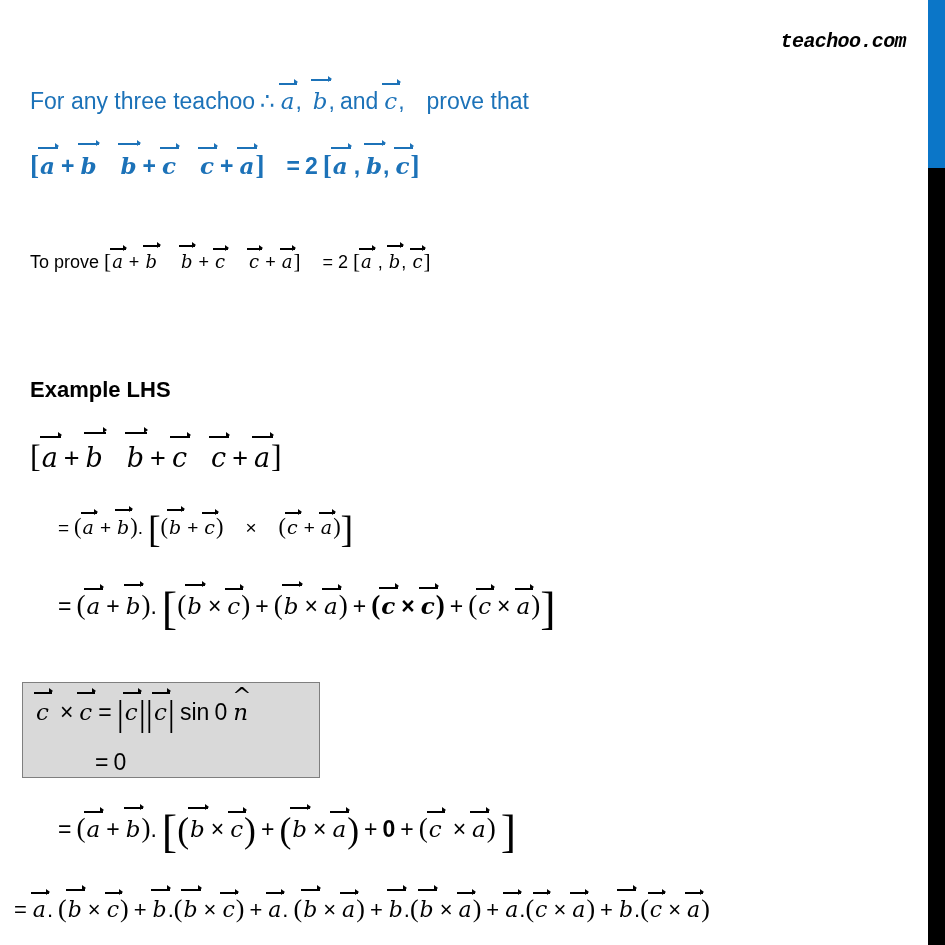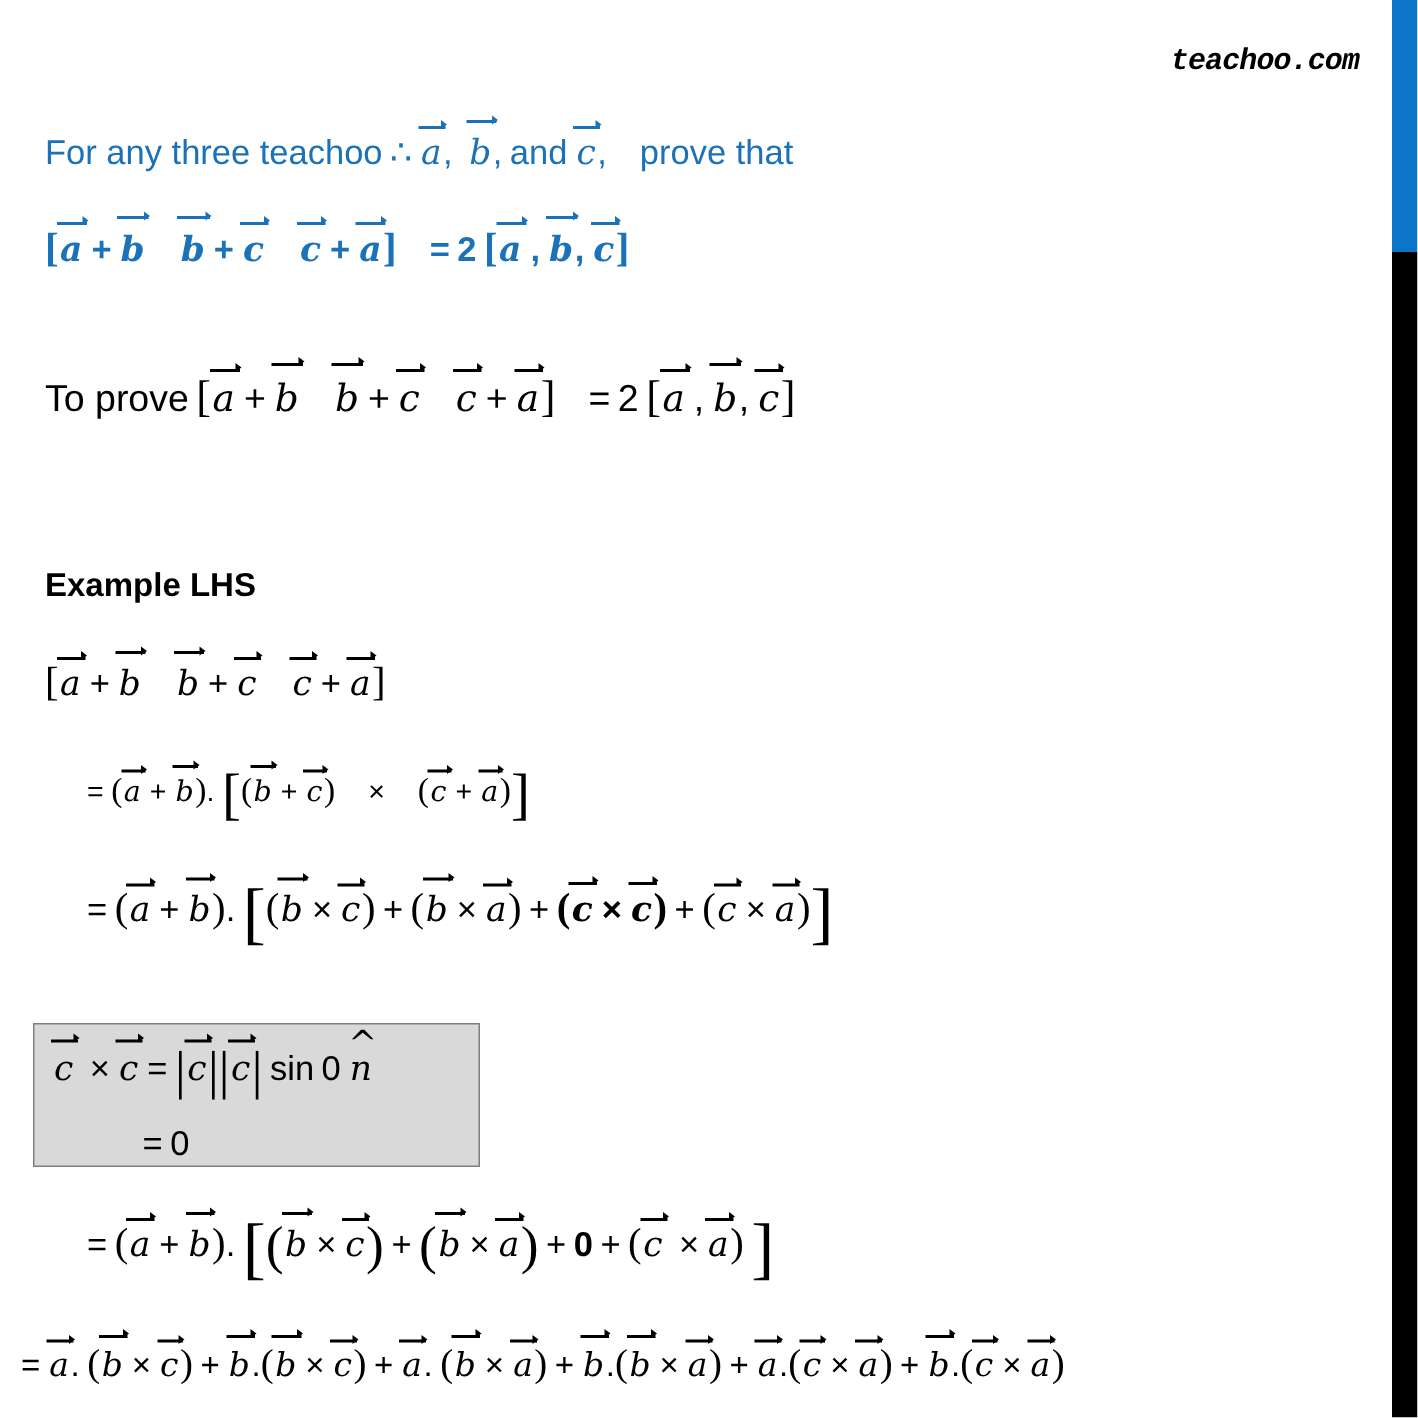--- a/index.html
+++ b/index.html
@@ -74,30 +74,30 @@
     top: 90px;
     font-size: 23px;
   }
   #claim {
     top: 152px;
     font-size: 23px;
     font-weight: bold;
   }
   #toprove {
     top: 251px;
-    font-size: 25px;
+    font-size: 18px;
   }
   #solving {
     top: 379px;
     font-size: 22px;
     font-weight: bold;
   }
   #lhs {
     top: 441px;
-    font-size: 23px;
+    font-size: 27px;
   }
   #step1 {
     top: 516px;
     left: 58px;
     font-size: 19px;
   }
   #step2 {
     top: 592px;
     left: 58px;
     font-size: 23px;

